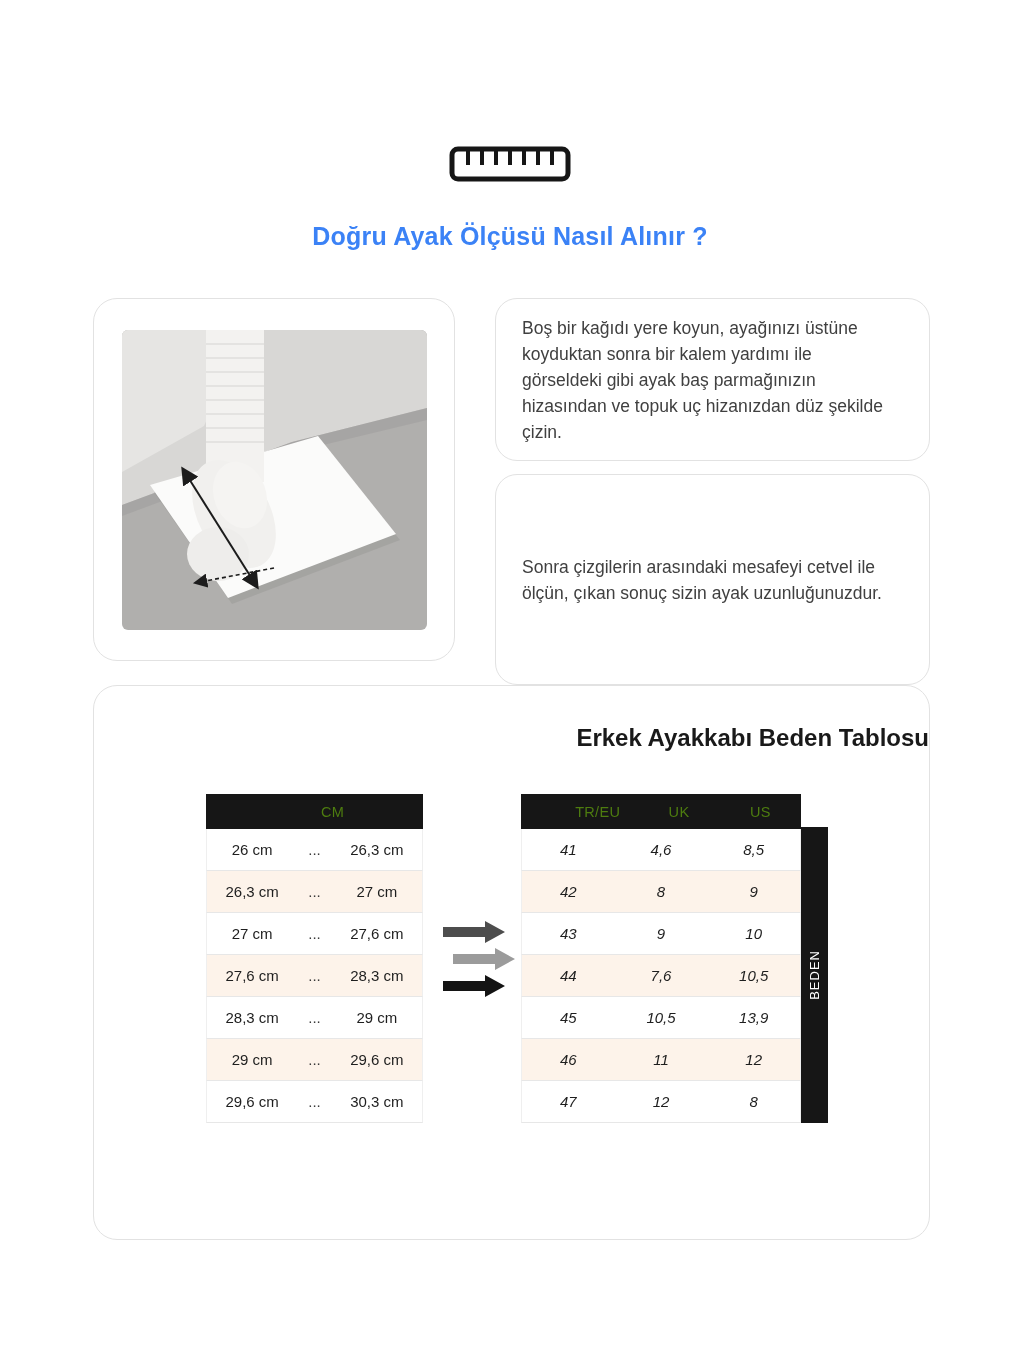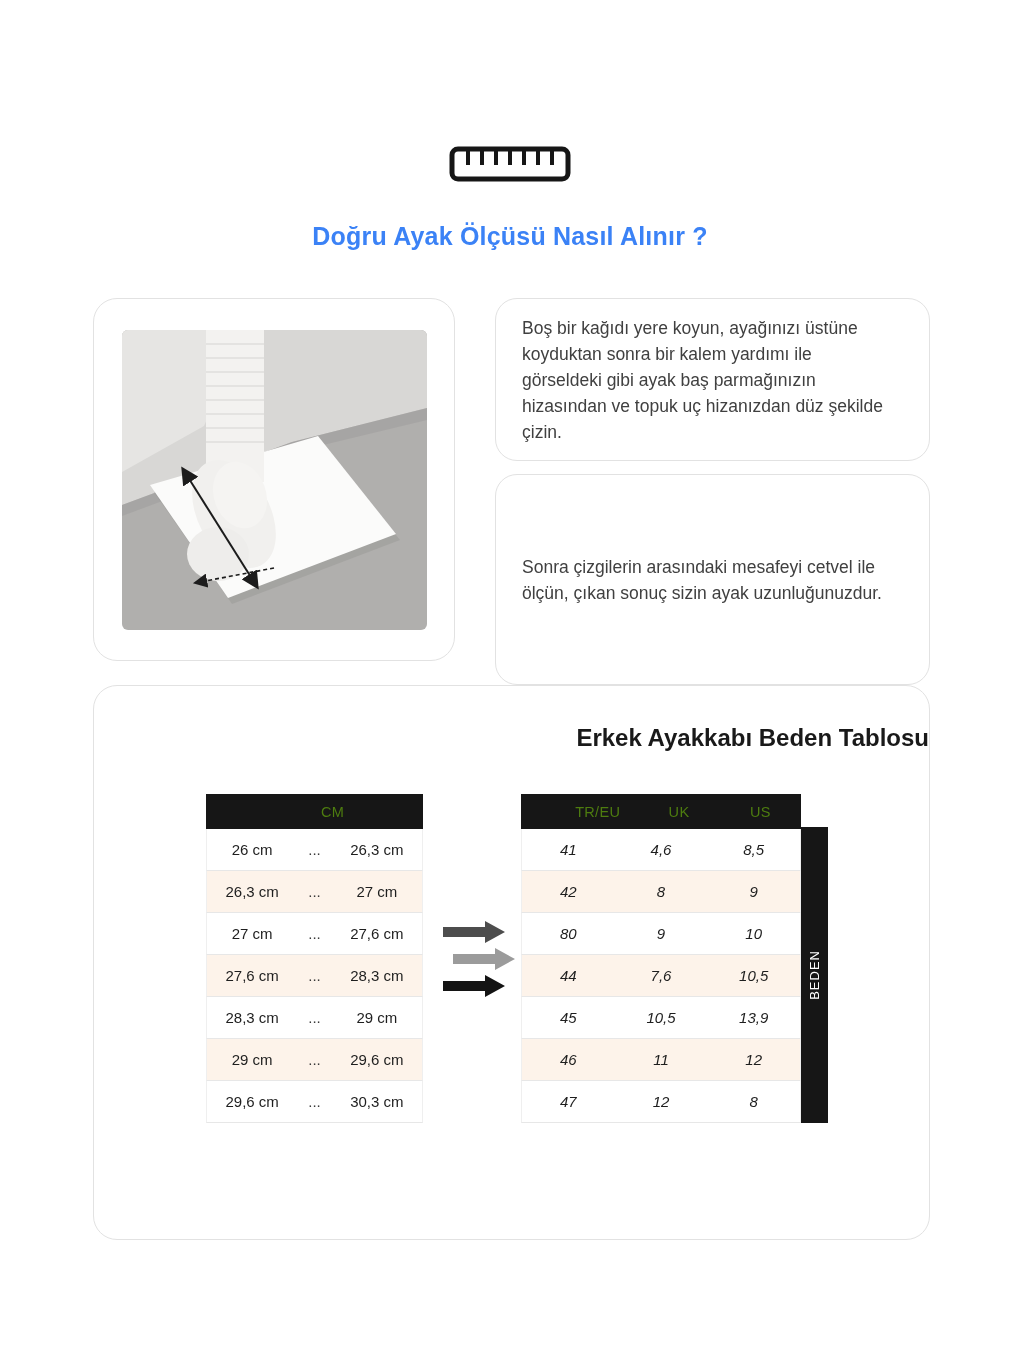--- a/index.html
+++ b/index.html
@@ -213,21 +213,21 @@
         <span class="c">41</span>
         <span class="c">4,6</span>
         <span class="c">8,5</span>
       </div>
       <div class="trow alt">
         <span class="c">42</span>
         <span class="c">8</span>
         <span class="c">9</span>
       </div>
       <div class="trow">
-        <span class="c">80</span>
+        <span class="c">43</span>
         <span class="c">9</span>
         <span class="c">10</span>
       </div>
       <div class="trow alt">
         <span class="c">44</span>
         <span class="c">7,6</span>
         <span class="c">10,5</span>
       </div>
       <div class="trow">
         <span class="c">45</span>

